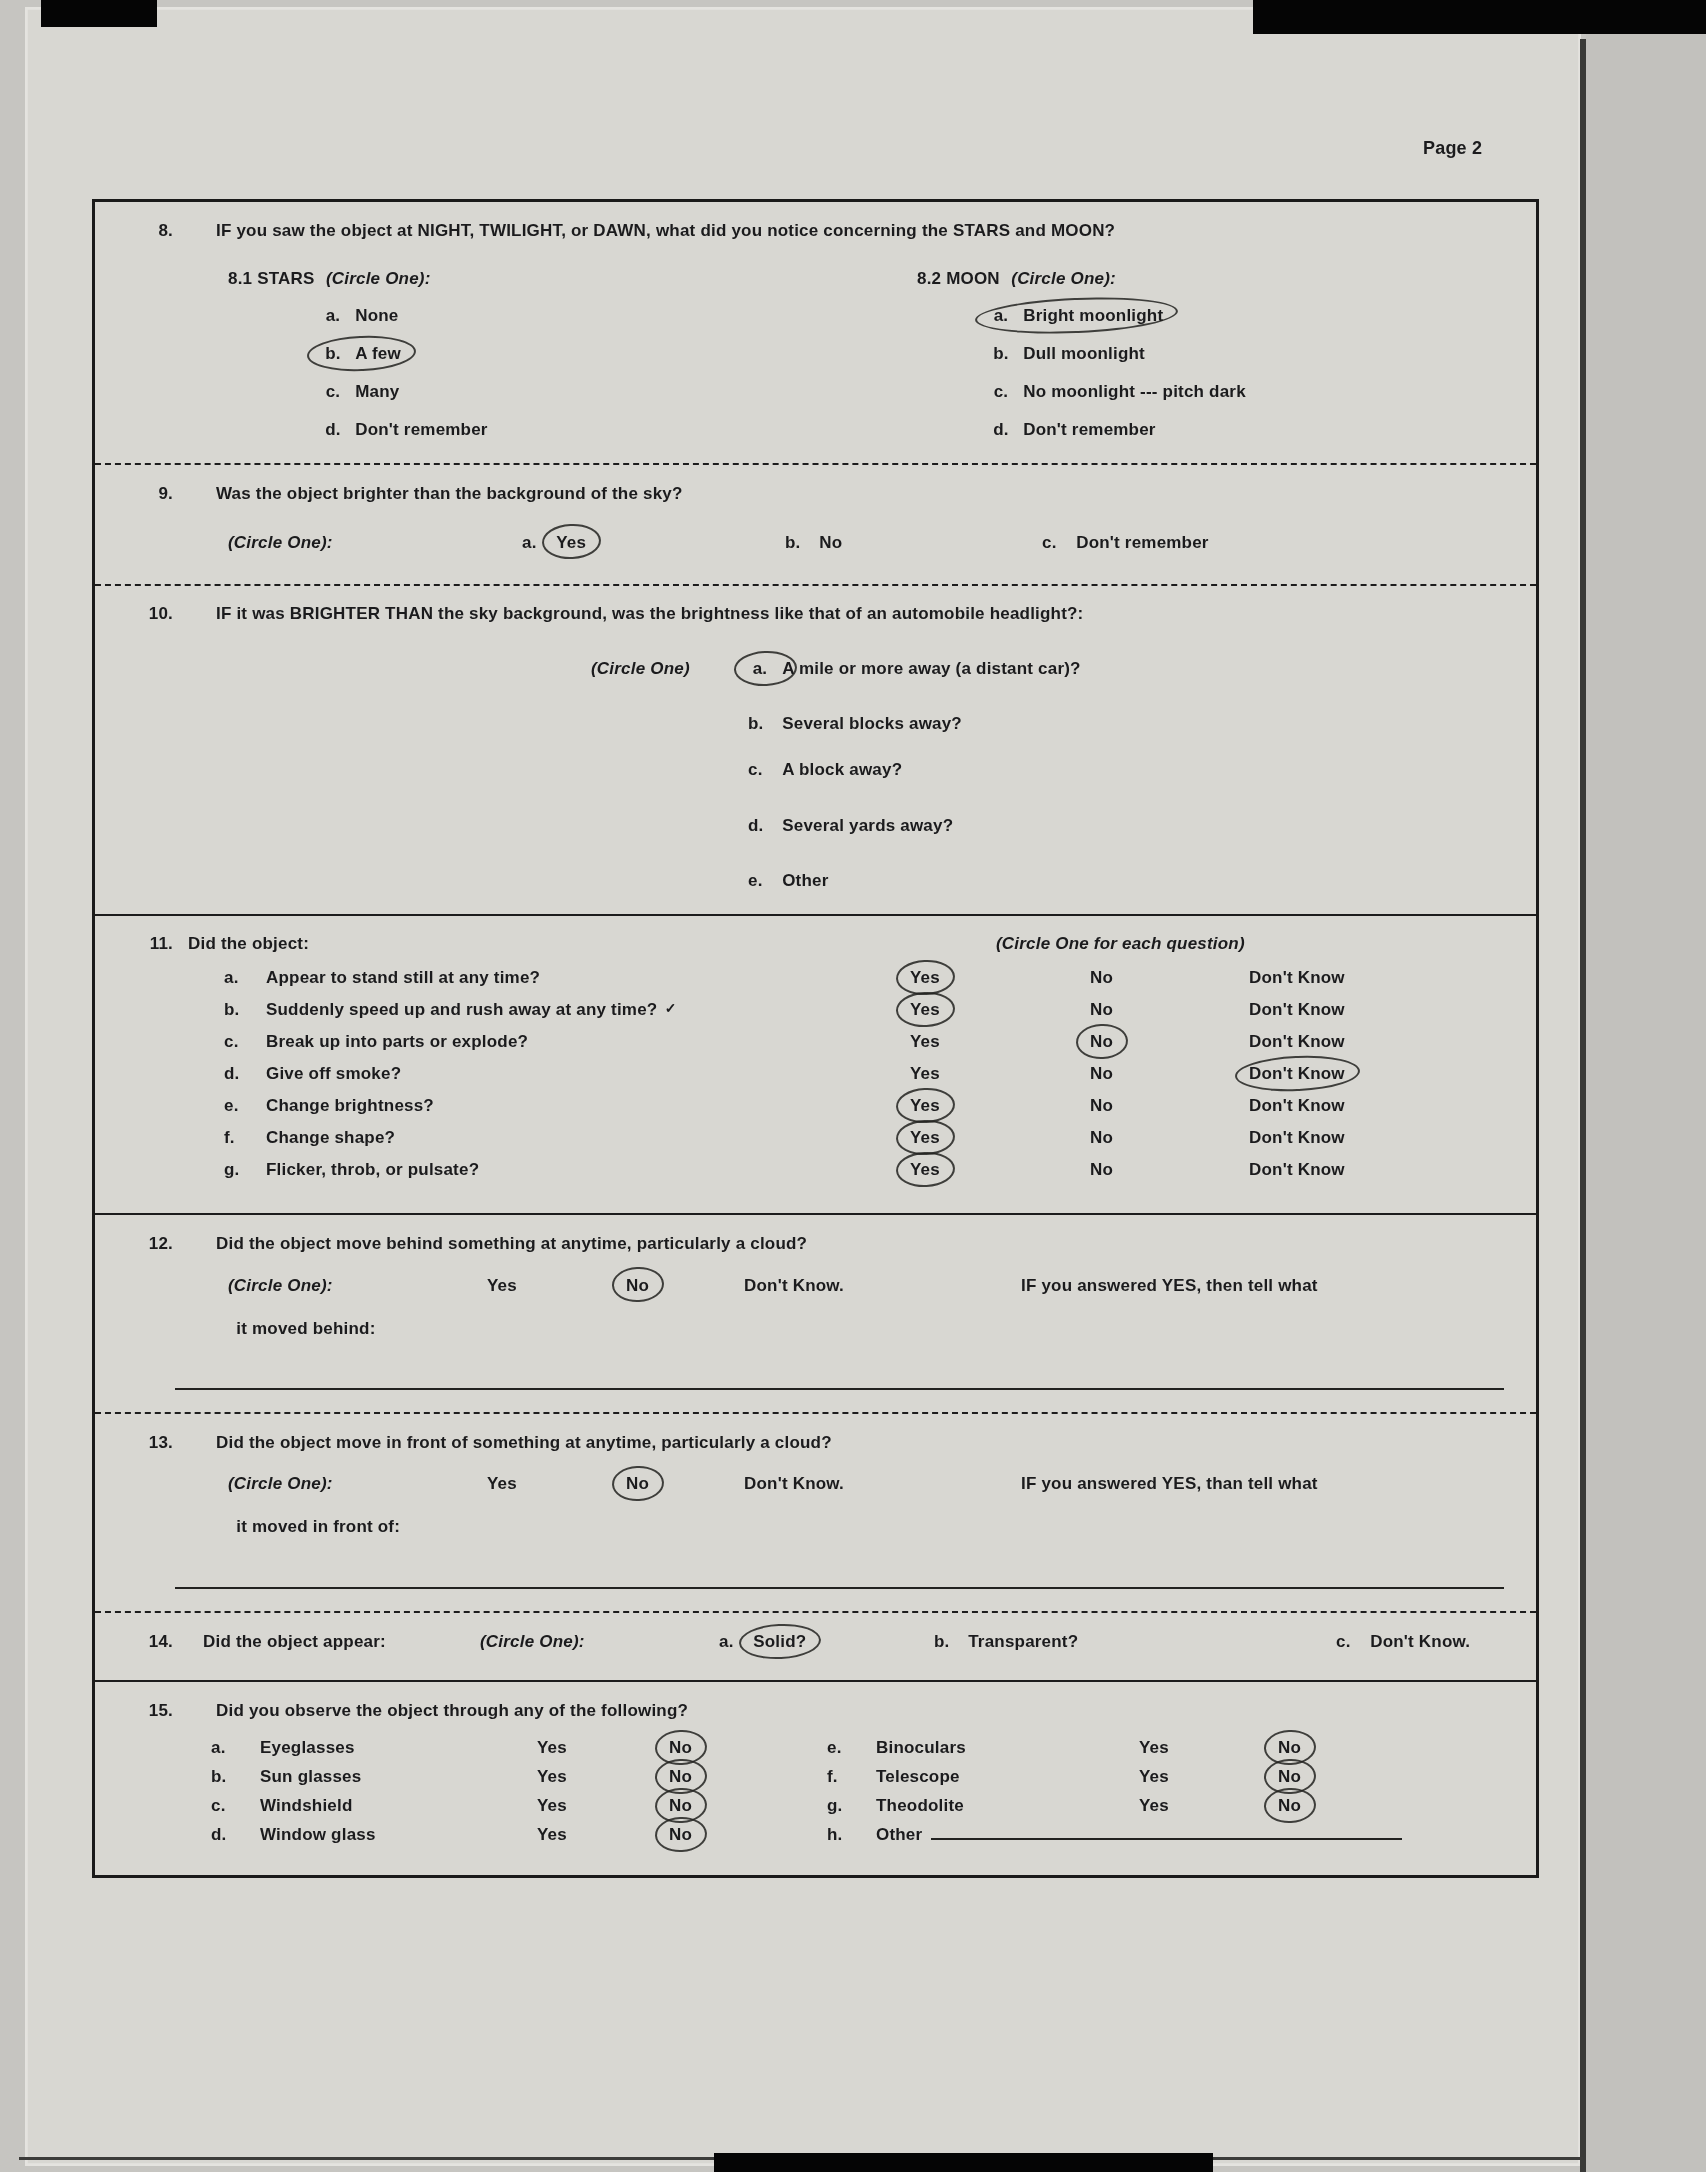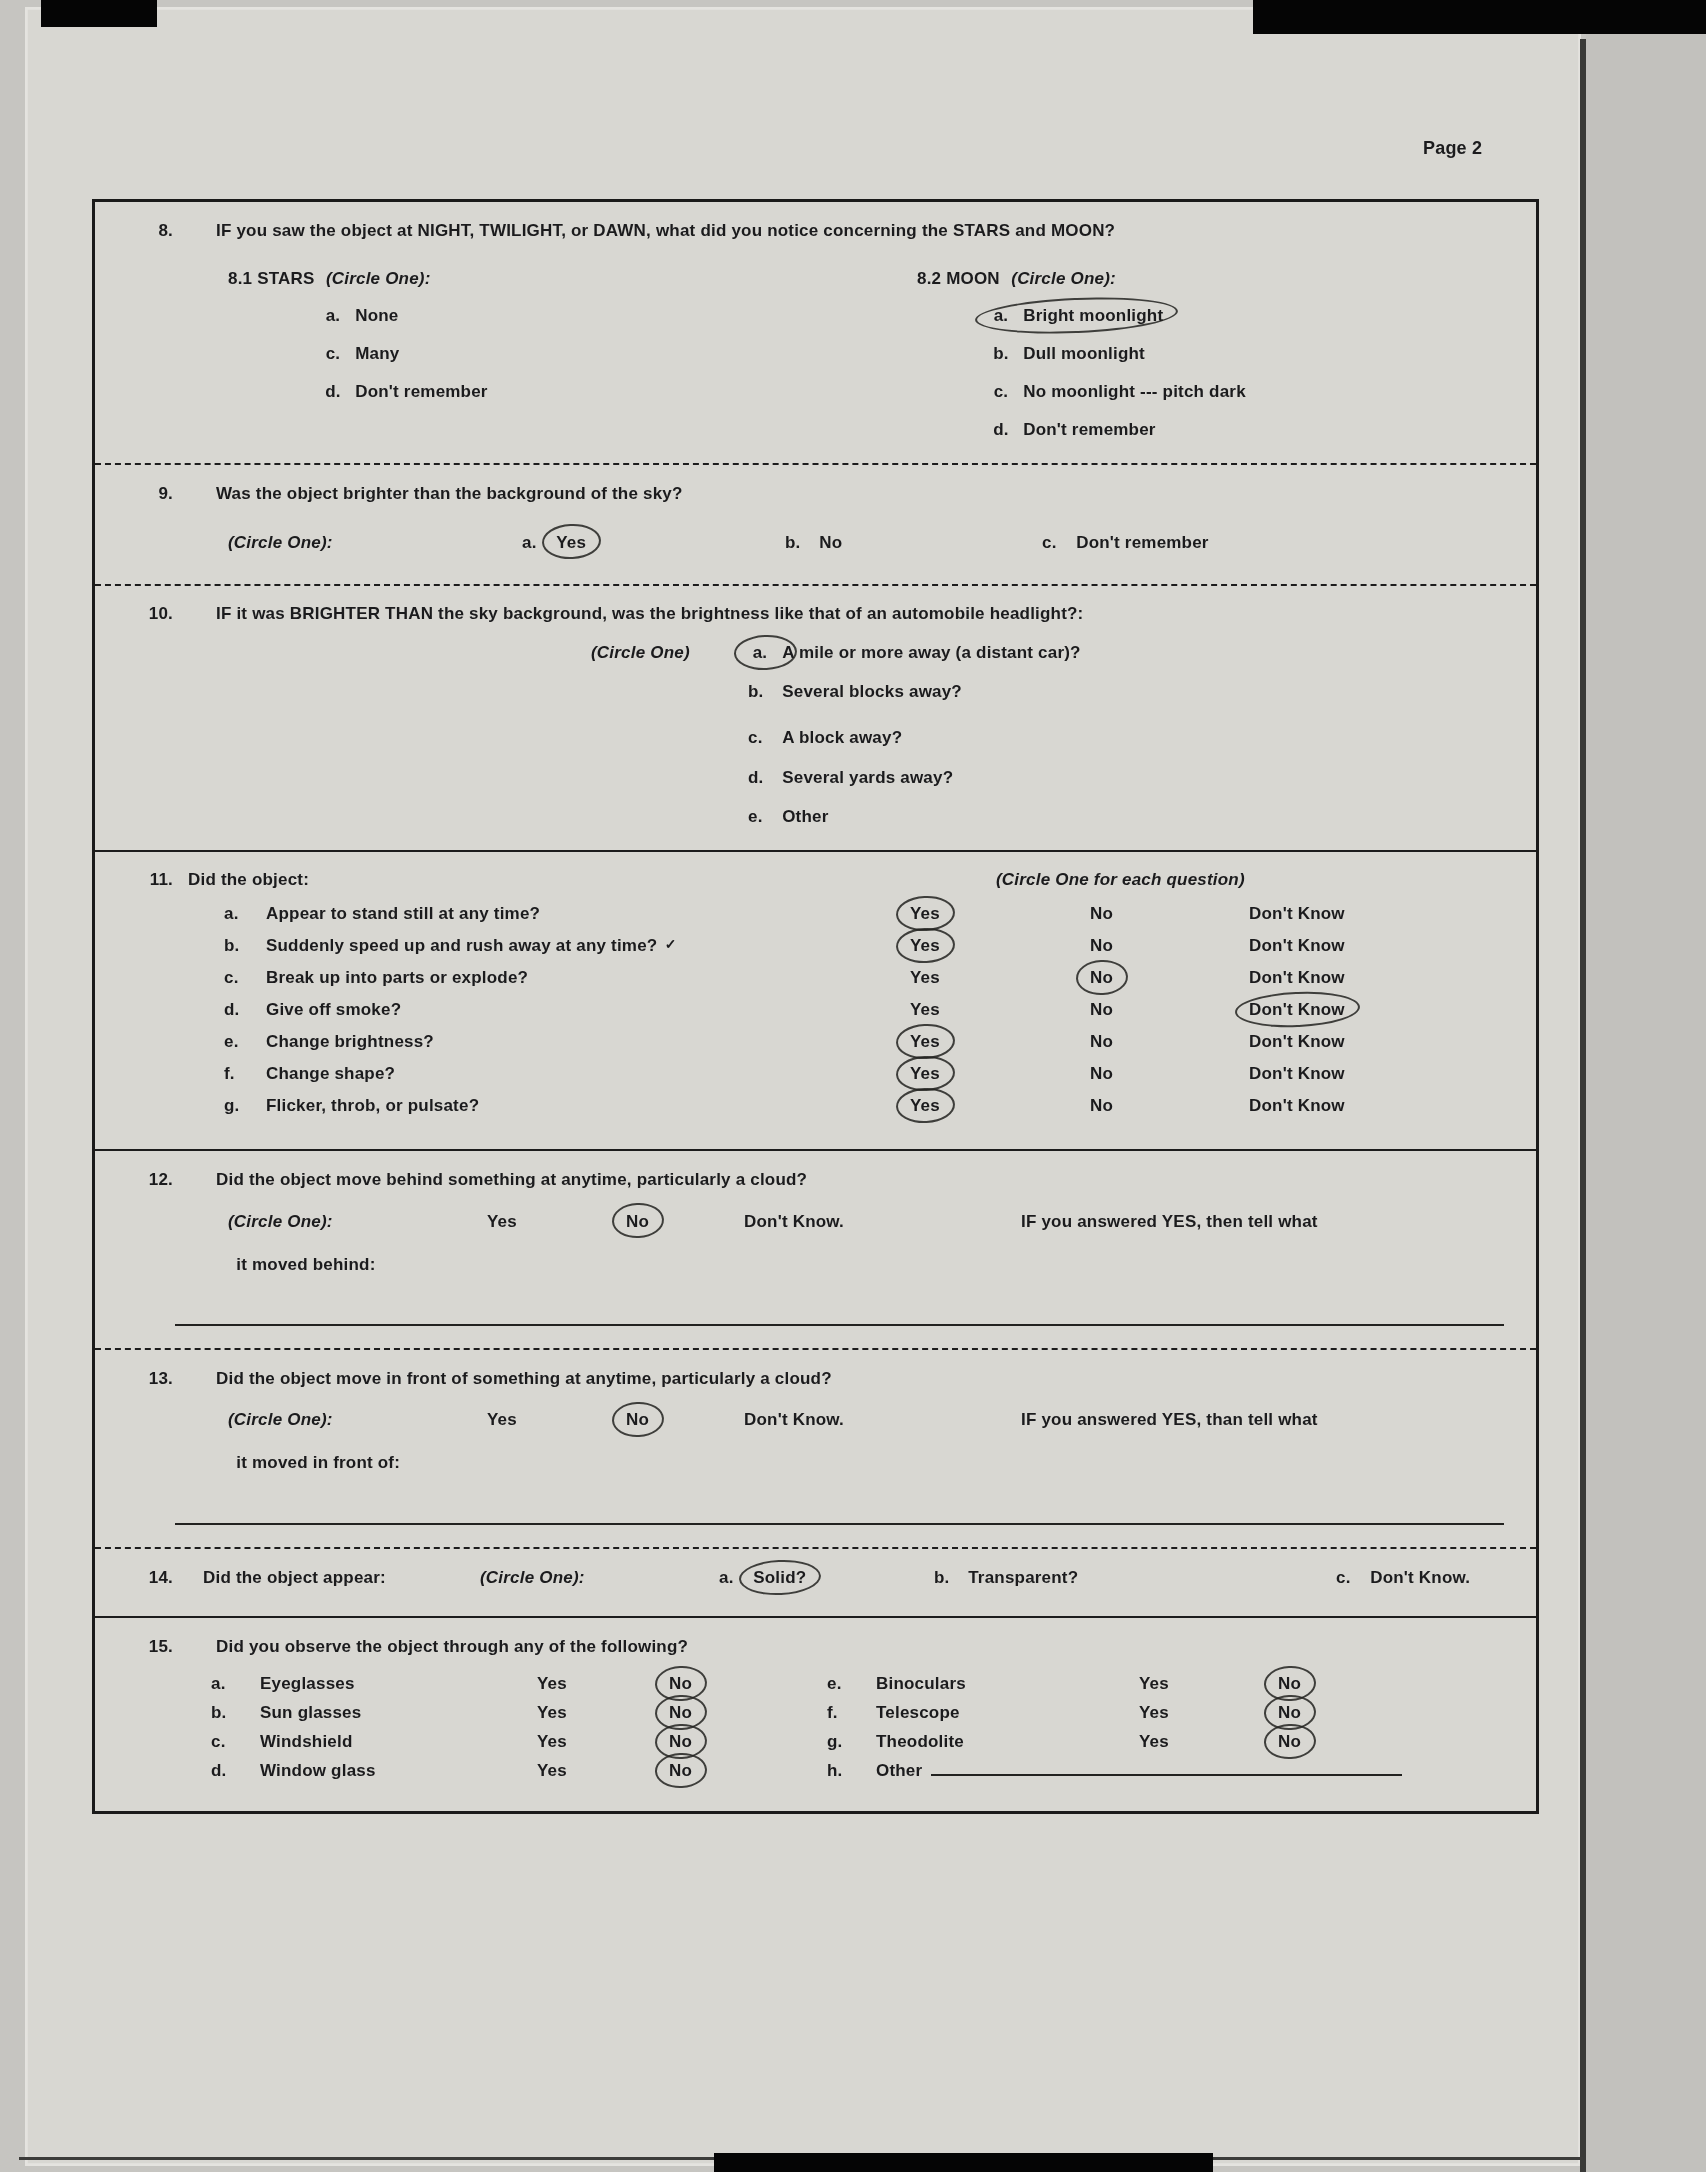--- a/index.html
+++ b/index.html
@@ -55,21 +55,21 @@
   .opt { margin-top:15.7px; }
   .col-stars .opt { padding-left:93px; }
   .col-moon  .opt { padding-left:72px; }
 
   
   .row9 { position:relative; height:30px; margin-top:27px; }
   .row9 > span { position:absolute; white-space:nowrap; }
   .p-co9 { left:96px; } .p-a9 { left:390px; } .p-b9 { left:653px; } .p-c9 { left:910px; }
 
   
-  .opt10 { padding-left:616px; margin-top:17px; white-space:nowrap; }
+  .opt10 { padding-left:616px; margin-top:33px; white-space:nowrap; }
   .opt10.first { position:relative; }
   .opt10.first .co10 { position:absolute; left:459px; }
   .opt10.gap { margin-top:24px; }
 
   
   .head11 { position:relative; }
   .co11 { position:absolute; left:864px; top:0; white-space:nowrap; }
   .rows11 { padding-left:92px; margin-top:12px; }
   .row11 { display:grid; grid-template-columns:42px 644px 180px 159px 1fr; height:32px; align-items:baseline; }
   .check { font-size:14px; position:relative; top:-2.8px; margin-left:7.4px; }
@@ -121,20 +121,23 @@
       <div class="cols8">
         <div class="col-stars">
           <div class="subhead">
             <span>8.1  STARS</span>
             <span class="it">(Circle One):</span>
           </div>
           <div class="opt">
             <span class="circlable"><span class="letter">a.</span><span>None</span></span>
           </div>
           <div class="opt">
+            <span class="circlable circled"><span class="letter">b.</span><span>A few</span></span>
+          </div>
+          <div class="opt">
             <span class="circlable"><span class="letter">c.</span><span>Many</span></span>
           </div>
           <div class="opt">
             <span class="circlable"><span class="letter">d.</span><span>Don't remember</span></span>
           </div>
         </div>
         <div class="col-moon">
           <div class="subhead">
             <span>8.2  MOON</span>
             <span class="it">(Circle One):</span>

